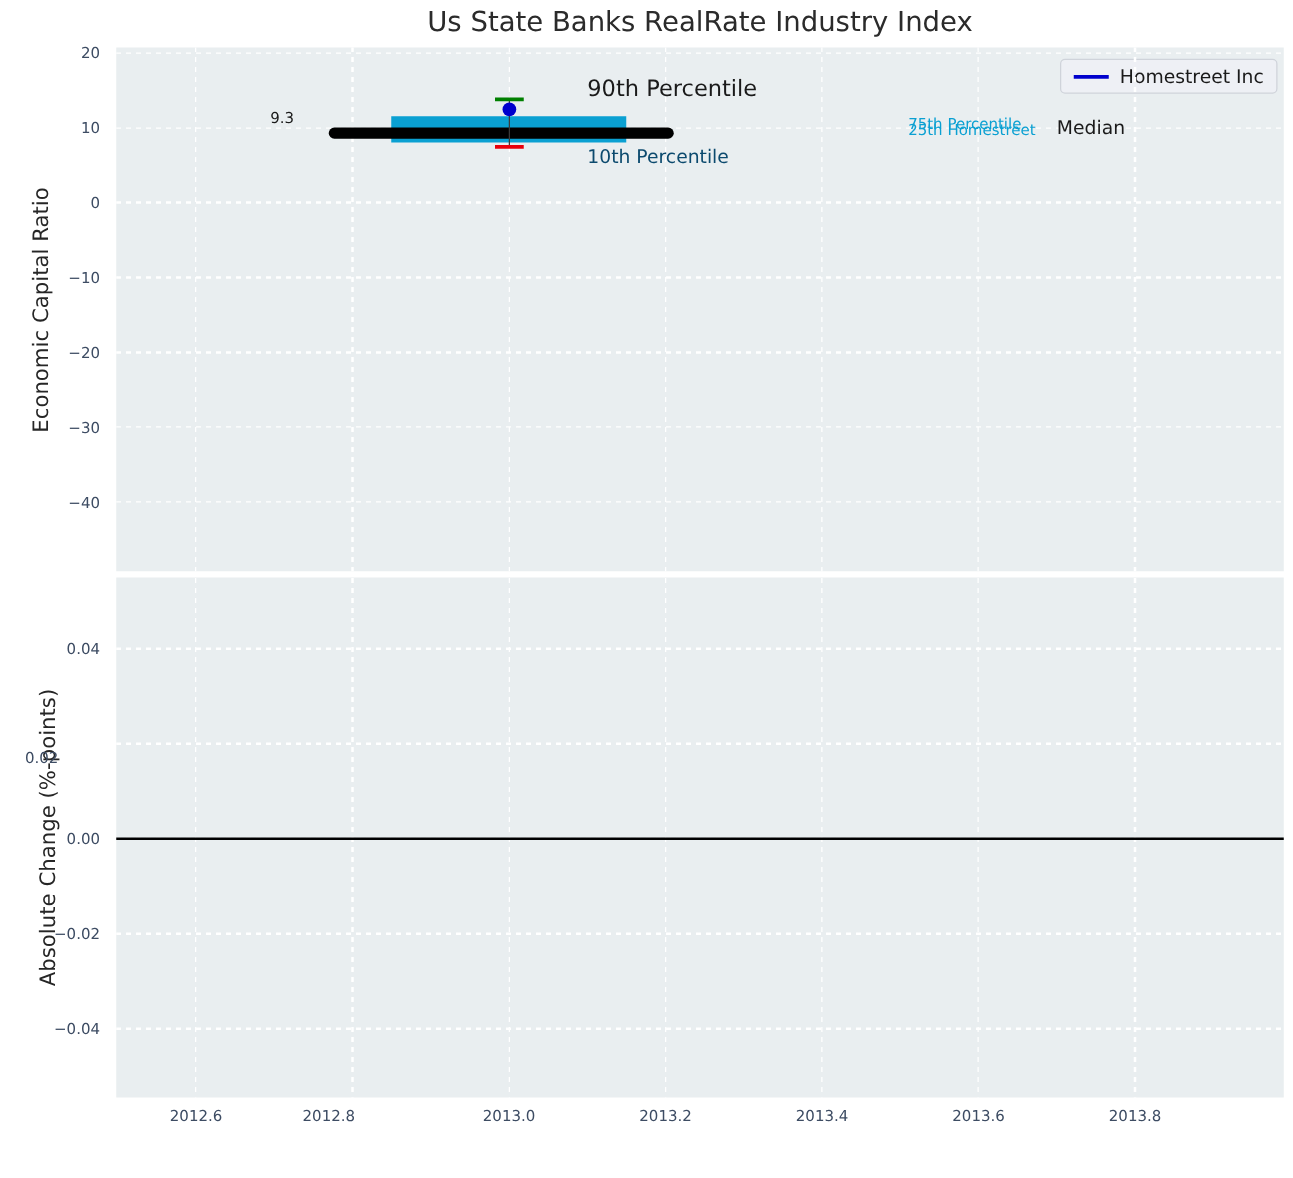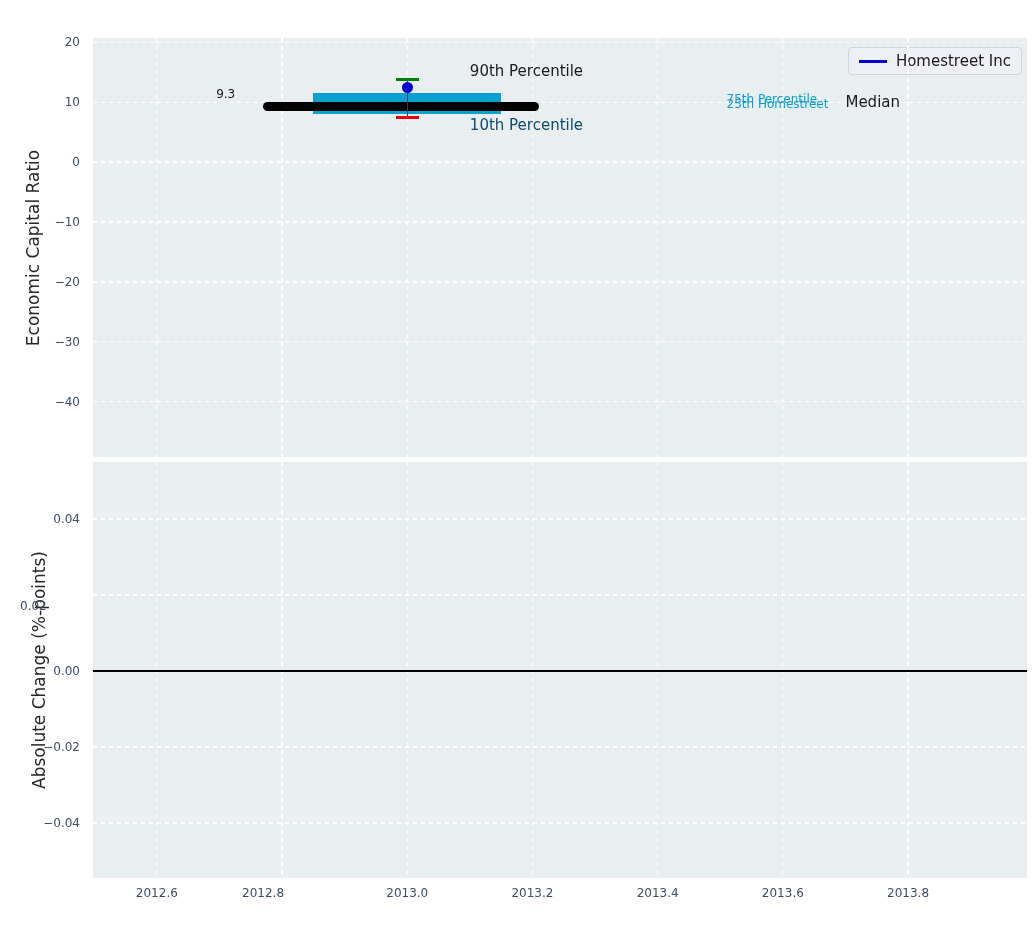--- a/index.html
+++ b/index.html
@@ -31,20 +31,21 @@
   }
   .legend-line{display:inline-block;width:30px;height:3px;margin-right:9px;}
   .legend-text{font-size:15px;color:#1a1a1a;white-space:nowrap;}
   .tick{position:absolute;font-size:12px;color:#3d4c63;white-space:nowrap;}
   .anno{position:absolute;white-space:nowrap;}
 </style>
 </head>
 <body>
 
 <div class="fig" id="fig">
+  <div class="title">Us State Banks RealRate Industry Index</div>
 
   <div class="plot plot1" id="plot1" style="background: rgb(233, 238, 240);"></div>
   <div class="plot plot2" id="plot2" style="background: rgb(233, 238, 240);"></div>
 
   <div class="ylabel ylabel1">Economic Capital Ratio</div>
   <div class="ylabel ylabel2">Absolute Change (%-points)</div>
   <div class="xlabel">Year</div>
 
   <div class="legend">
     <span class="legend-line" id="legend-line" style="background: rgb(0, 0, 205);"></span>
@@ -95,19 +96,19 @@
     <div class="tick" style="position: absolute; left: 617.657px; top: 886px; width: 80px; text-align: center;">2013.4</div>
     <div class="tick" style="position: absolute; left: 742.858px; top: 886px; width: 80px; text-align: center;">2013.6</div>
     <div class="tick" style="position: absolute; left: 868.059px; top: 886px; width: 80px; text-align: center;">2013.8</div>
     <div style="position: absolute; left: 313.354px; top: 93.1474px; width: 187.802px; height: 20.3805px; background: rgb(10, 160, 210);"></div>
     <div style="position: absolute; left: 263.273px; top: 101.835px; width: 275.442px; height: 9px; background: rgb(0, 0, 0); border-radius: 4.5px;"></div>
     <div style="position: absolute; left: 406.655px; top: 79.3605px; width: 1.2px; height: 38.3634px; background: rgb(58, 58, 58);"></div>
     <div style="position: absolute; left: 395.987px; top: 77.8605px; width: 22.5362px; height: 3px; background: rgb(0, 128, 0);"></div>
     <div style="position: absolute; left: 395.987px; top: 116.224px; width: 22.5362px; height: 3px; background: rgb(232, 0, 11);"></div>
     <div style="position: absolute; left: 401.755px; top: 82.2525px; width: 11px; height: 11px; border-radius: 50%; background: rgb(0, 0, 205);"></div>
     <div class="anno" style="position: absolute; top: 94.3462px; font-size: 12px; color: rgb(26, 26, 26); transform: translate(-50%, -50%); left: 225.713px;">9.3</div>
-    <div class="anno" style="position: absolute; top: 70.9685px; font-size: 15px; color: rgb(26, 26, 26); transform: translateY(-50%); left: 469.855px;">90th Percentile</div>
+    <div class="anno" style="position: absolute; top: 70.9685px; font-size: 18px; color: rgb(26, 26, 26); transform: translateY(-50%); left: 469.855px;">90th Percentile</div>
     <div class="anno" style="position: absolute; top: 124.917px; font-size: 15px; color: #0c4a6e; transform: translateY(-50%); left: 469.855px;">10th Percentile</div>
     <div class="anno" style="position: absolute; top: 99.4413px; font-size: 12px; color: rgb(10, 160, 210); transform: translateY(-50%); left: 726.517px;">75th Percentile</div>
     <div class="anno" style="position: absolute; top: 104.237px; font-size: 12px; color: rgb(10, 160, 210); transform: translateY(-50%); left: 726.517px;">25th Homestreet</div>
     <div class="anno" style="position: absolute; top: 102.139px; font-size: 15px; color: rgb(26, 26, 26); transform: translateY(-50%); left: 845.458px;">Median</div>
     <div style="position: absolute; left: 93px; top: 669.95px; width: 934px; height: 2px; background: rgb(0, 0, 0);"></div>
   </div>
 
 </body></html>

